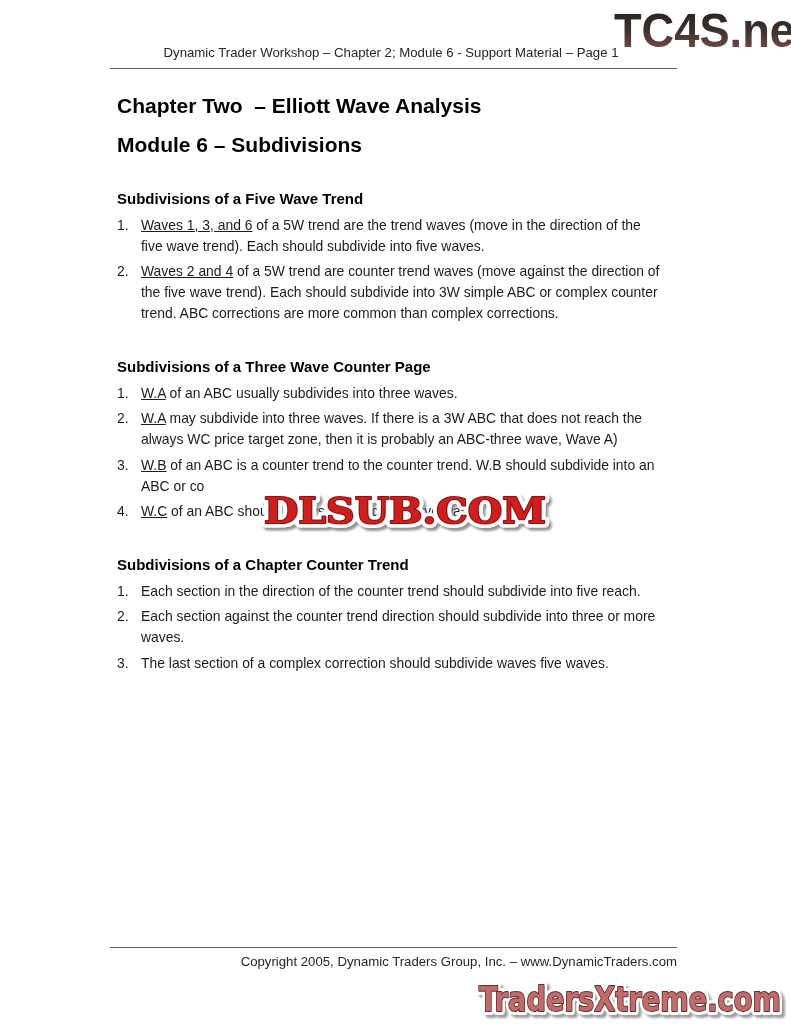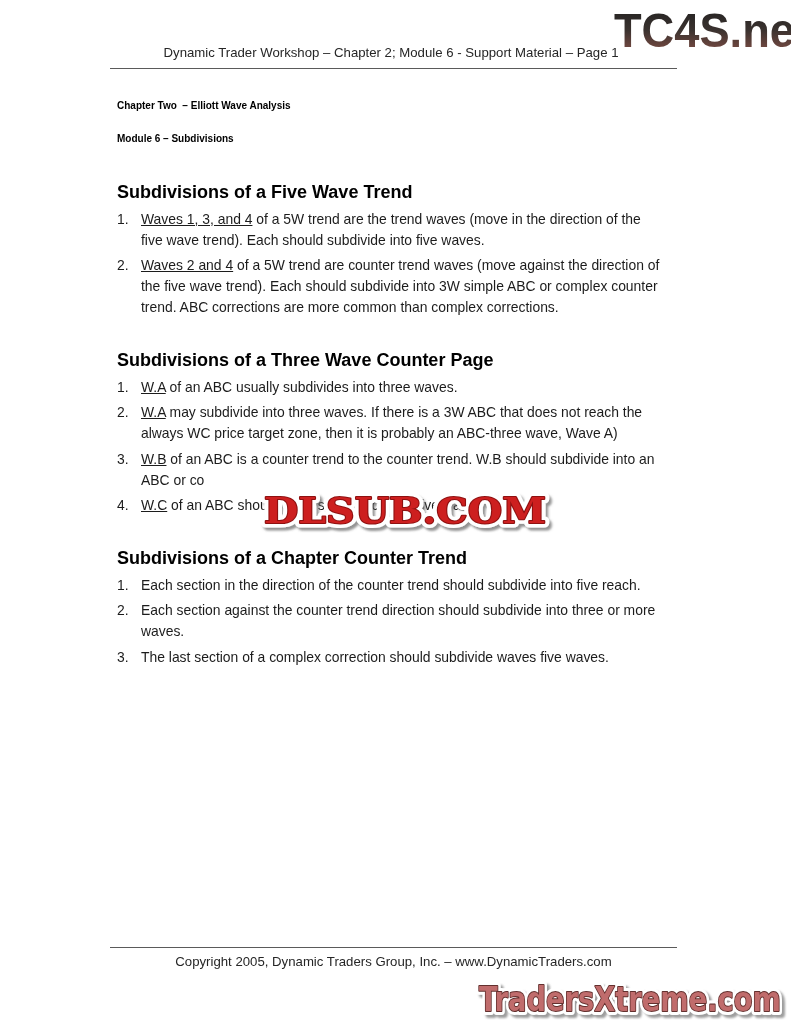--- a/index.html
+++ b/index.html
@@ -19,27 +19,27 @@
     border-top:1px solid #5a5a5a;
   }
   .rule.top{top:68px;}
   .rule.bottom{top:947px;}
   
   .content{
     position:absolute;left:117px;top:68px;width:548px;
     font-size:13.9px;line-height:21px;
   }
   .h2{
-    font-weight:bold;font-size:10px;line-height:22px;color:#000;
+    font-weight:bold;font-size:21px;line-height:22px;color:#000;
     white-space:pre-wrap;margin:0;
   }
   .h2.chapter{margin-top:27px;}
-  .h2.module{margin-top:11px;}
+  .h2.module{margin-top:17px;}
   .h3{
-    font-weight:bold;font-size:18px;line-height:21px;color:#000;
+    font-weight:bold;font-size:15px;line-height:21px;color:#000;
     margin:32px 0 5.5px 0;
   }
   .olist{margin:0;padding:0;}
   .li{display:flex;margin:0 0 4.5px 0;}
   .li .num{flex:0 0 24px;}
   .li .txt{flex:1;}
   .u{text-decoration:underline;}
   
   .wm{position:absolute;pointer-events:none;}
   #wm-tc4s{left:608px;top:1px;}
@@ -65,21 +65,21 @@
     font-family:"DejaVu Sans",sans-serif;
     fill:#c06c6c;stroke:#63302e;stroke-width:2px;stroke-linejoin:round;
     paint-order:stroke;
   }
   .tc4s-text{
     font-family:"Liberation Sans",sans-serif;
   }
   
   .copyright{
     position:absolute;top:954px;left:110px;width:567px;
-    text-align:center;font-size:13.2px;color:#262626;
+    text-align:right;font-size:13.2px;color:#262626;
   }
 </style>
 </head>
 <body>
 
 <div class="page-header">Dynamic Trader Workshop – Chapter 2; Module 6 - Support Material – Page 1</div>
 <div class="rule top"></div>
 
 <div class="wm" id="wm-tc4s">
   <svg width="208" height="54" viewBox="0 0 208 54">
@@ -95,21 +95,21 @@
 </div>
 
 <div class="content">
   <div class="h2 chapter">Chapter Two  – Elliott Wave Analysis</div>
   <div class="h2 module">Module 6 – Subdivisions</div>
 
   <div class="h3">Subdivisions of a Five Wave Trend</div>
   <div class="olist">
     <div class="li">
       <span class="num">1.</span>
-      <span class="txt"><span class="u">Waves 1, 3, and 4</span><span> of a 5W trend are the trend waves (move in the direction of the five wave trend). Each should subdivide into five waves.</span></span>
+      <span class="txt"><span class="u">Waves 1, 3, and 6</span><span> of a 5W trend are the trend waves (move in the direction of the five wave trend). Each should subdivide into five waves.</span></span>
     </div>
     <div class="li">
       <span class="num">2.</span>
       <span class="txt"><span class="u">Waves 2 and 4</span><span> of a 5W trend are counter trend waves (move against the direction of the five wave trend). Each should subdivide into 3W simple ABC or complex counter trend. ABC corrections are more common than complex corrections.</span></span>
     </div>
   </div>
 
   <div class="h3">Subdivisions of a Three Wave Counter Page</div>
   <div class="olist">
     <div class="li">

